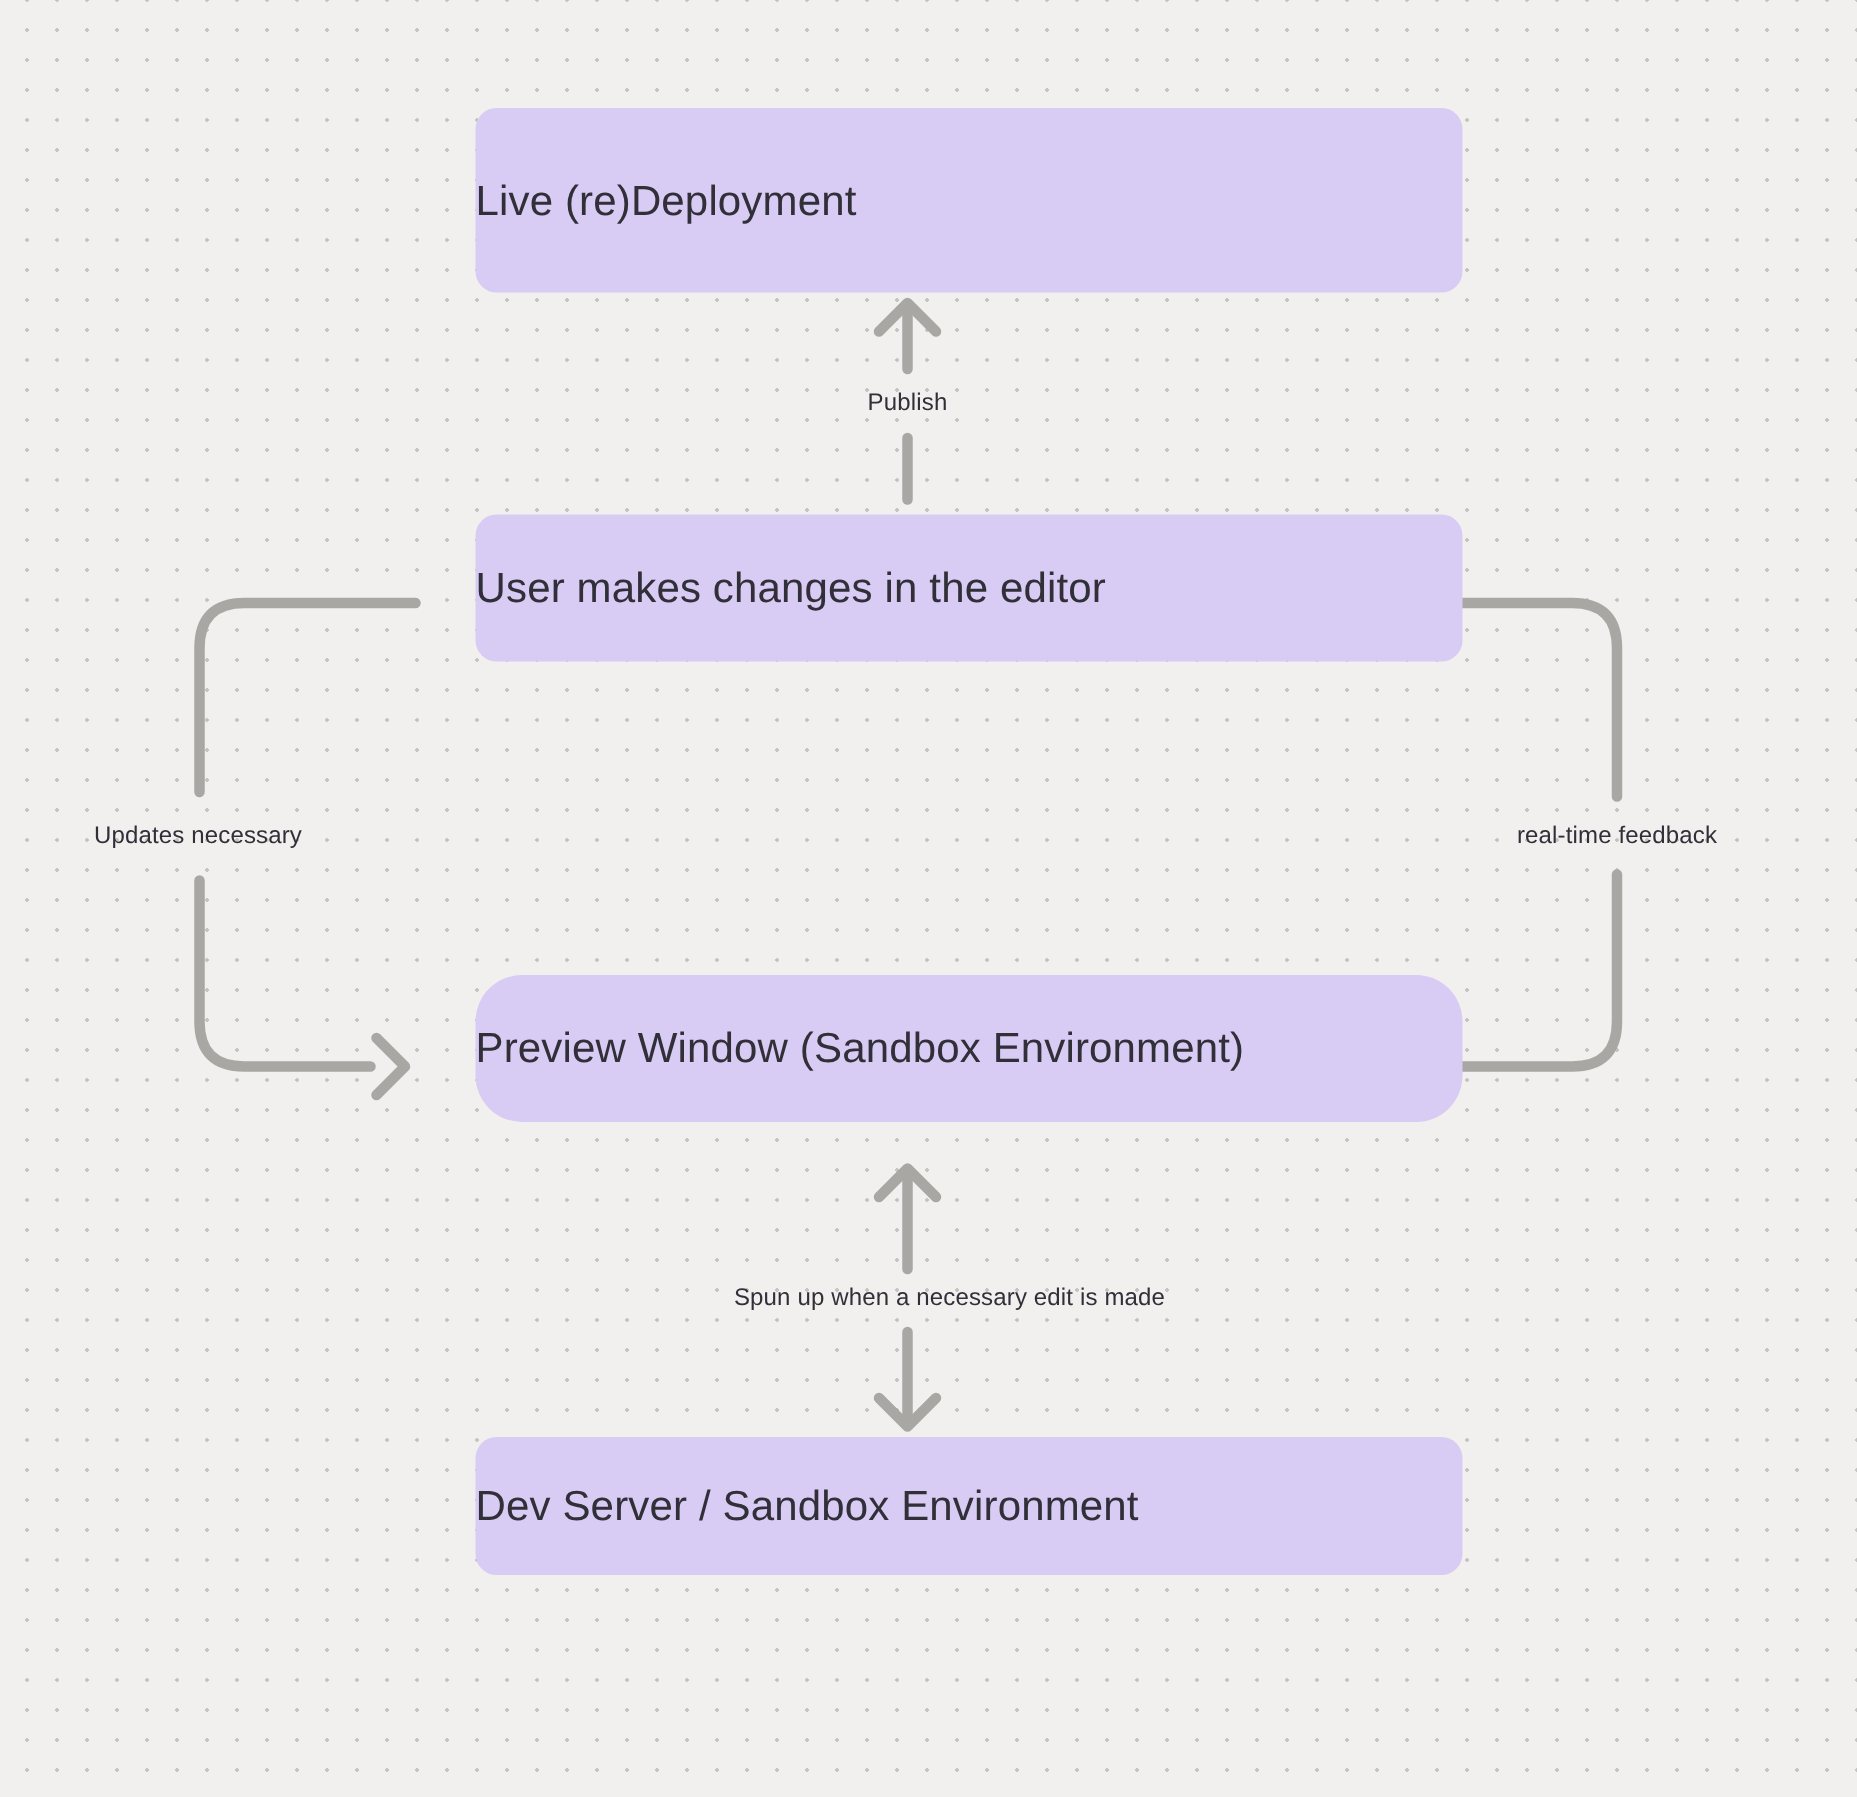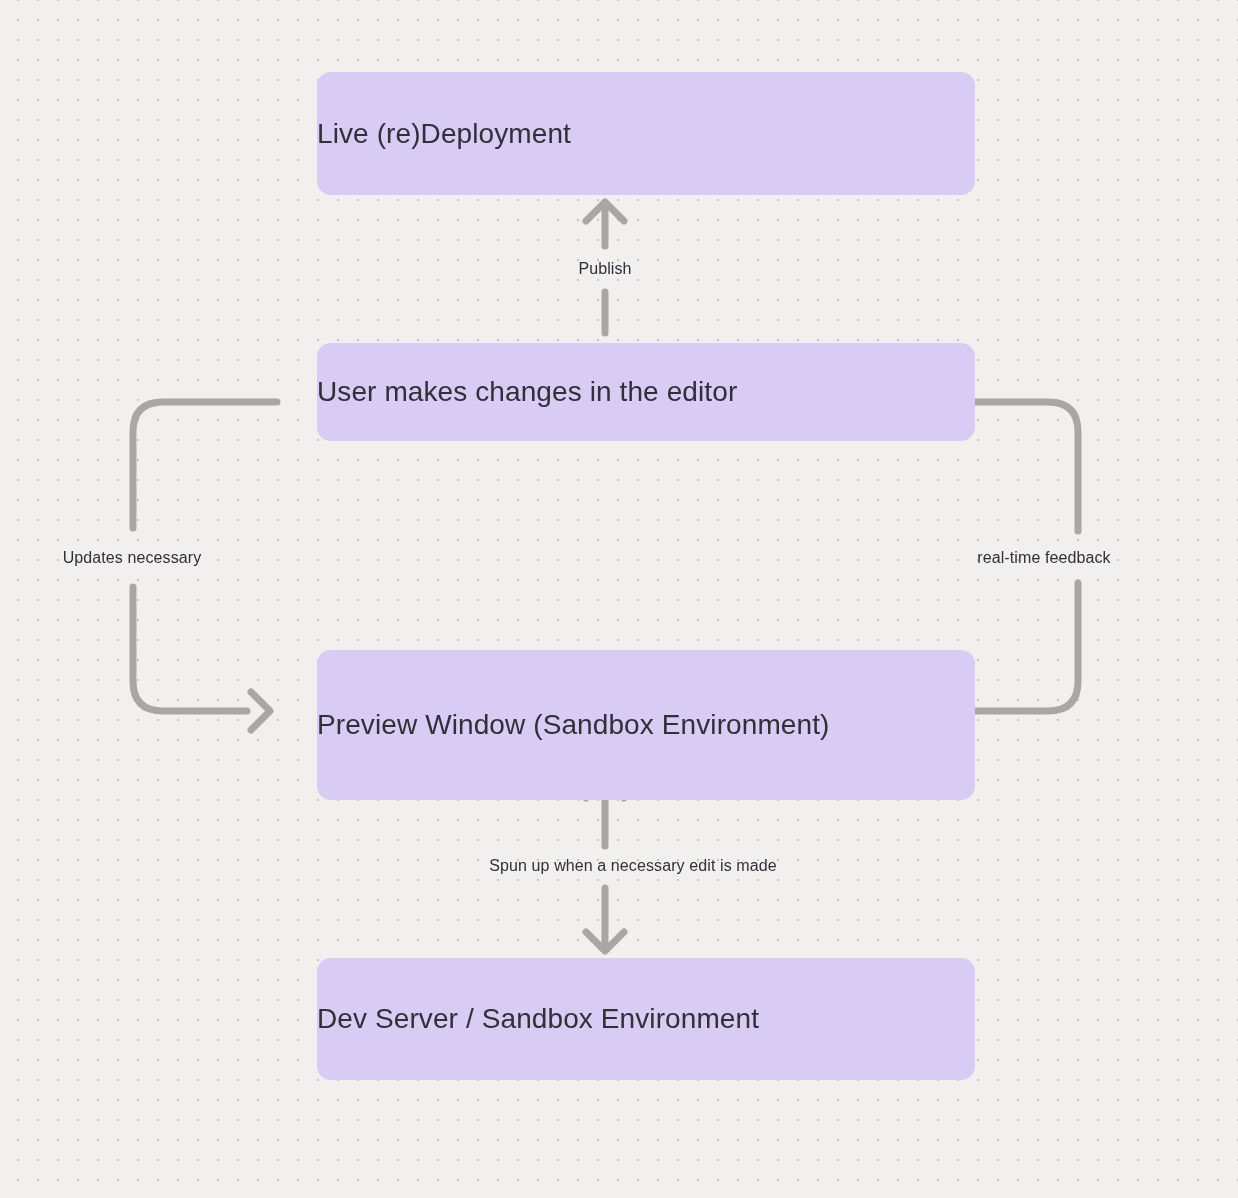--- a/index.html
+++ b/index.html
@@ -48,34 +48,34 @@
     justify-content:flex-start;
     text-align:center;
     color:var(--text);
     font-size:28px;
     font-weight:500;
     letter-spacing:0.1px;
     margin-left:40px;
   }
   .node-live{top:72px;height:123px;}
   .node-editor{top:343px;height:98px;}
-  .node-preview{top:650px;height:150px;}
-  .node-dev{top:958px;height:122px;}
+  .node-preview{top:650px;height:98px;border-radius:31px;}
+  .node-dev{top:958px;height:92px;}
   .edge-label{
     position:absolute;
     transform:translate(-50%,-50%);
     white-space:nowrap;
     color:var(--text);
     font-size:16px;
     font-weight:500;
     letter-spacing:0.1px;
   }
   .label-publish{left:605px;top:269px;}
   .label-updates{left:132px;top:558px;}
-  .label-feedback{left:1044px;top:558px;}
+  .label-feedback{left:1078px;top:558px;}
   .label-spunup{left:633px;top:866px;}
 </style>
 </head>
 <body>
 
 <div class="canvas">
 
   <svg class="edges-layer" viewBox="0 0 1238 1198" aria-hidden="true">
 
     <path d="M586 221 L605 202 L624 221"></path>

